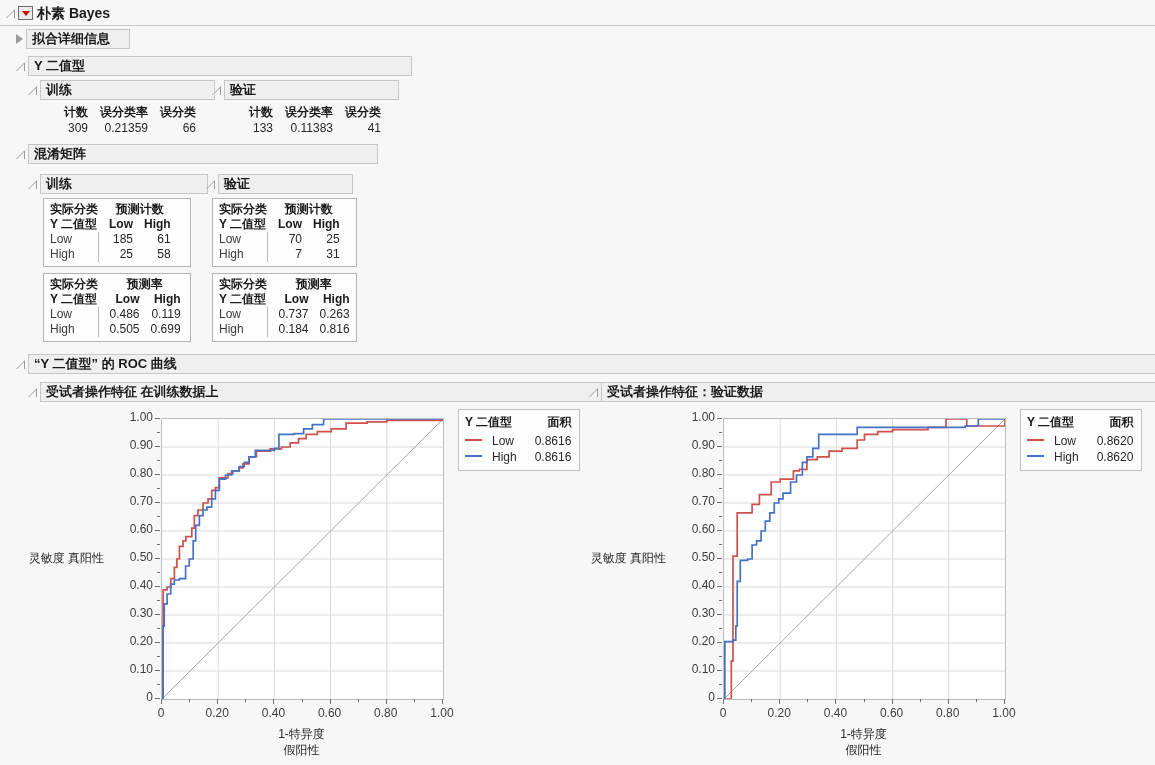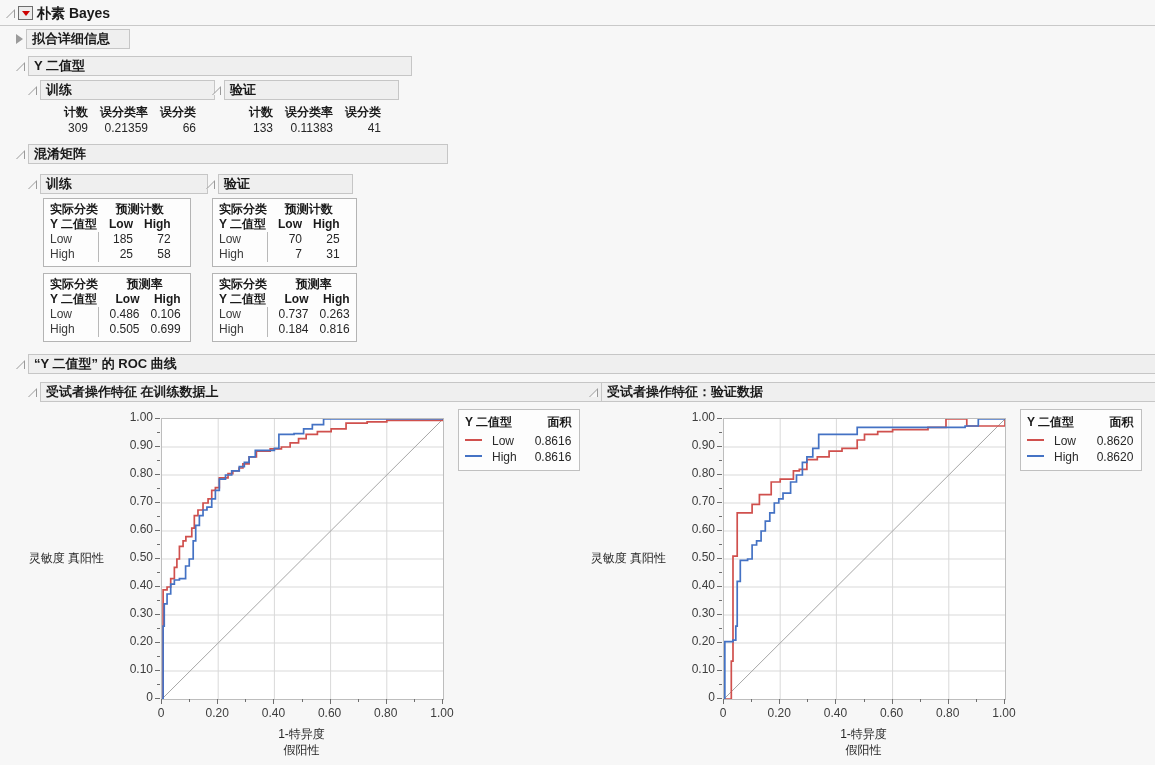--- a/index.html
+++ b/index.html
@@ -247,21 +247,21 @@
       <td>133</td>
       <td>0.11383</td>
       <td>41</td>
     </tr>
   </tbody>
     </table>
 </div>
 
 <div class="node-row" style="left:16px; top:144px;">
   <span class="tri-open2"></span>
-  <span class="node-title" style="width:420px;">混淆矩阵</span>
+  <span class="node-title" style="width:350px;">混淆矩阵</span>
 </div>
 
 <div class="node-row" style="left:28px; top:174px;">
   <span class="tri-open2"></span>
   <span class="node-title" style="width:168px;">训练</span>
 </div>
 <div class="node-row" style="left:206px; top:174px;">
   <span class="tri-open2"></span>
   <span class="node-title" style="width:135px;">验证</span>
 </div>
@@ -274,21 +274,21 @@
       <td class="hdr1c pad" colspan="2">预测计数</td>
     </tr>
     <tr>
       <td class="hdr2">Y 二值型</td>
       <td class="hdr2c pad">Low</td>
       <td class="hdr2c pad">High</td>
     </tr>
     <tr>
       <td class="rlab">Low</td>
       <td class="val sep pad">185</td>
-      <td class="val pad">72</td>
+      <td class="val pad">61</td>
     </tr>
     <tr>
       <td class="rlab">High</td>
       <td class="val sep pad">25</td>
       <td class="val pad">58</td>
     </tr>
   </tbody>
     </table>
 </div>
 
@@ -326,21 +326,21 @@
       <td class="hdr1c pad" colspan="2">预测率</td>
     </tr>
     <tr>
       <td class="hdr2">Y 二值型</td>
       <td class="hdr2c pad">Low</td>
       <td class="hdr2c pad">High</td>
     </tr>
     <tr>
       <td class="rlab">Low</td>
       <td class="val sep pad">0.486</td>
-      <td class="val pad">0.106</td>
+      <td class="val pad">0.119</td>
     </tr>
     <tr>
       <td class="rlab">High</td>
       <td class="val sep pad">0.505</td>
       <td class="val pad">0.699</td>
     </tr>
   </tbody>
     </table>
 </div>
 

